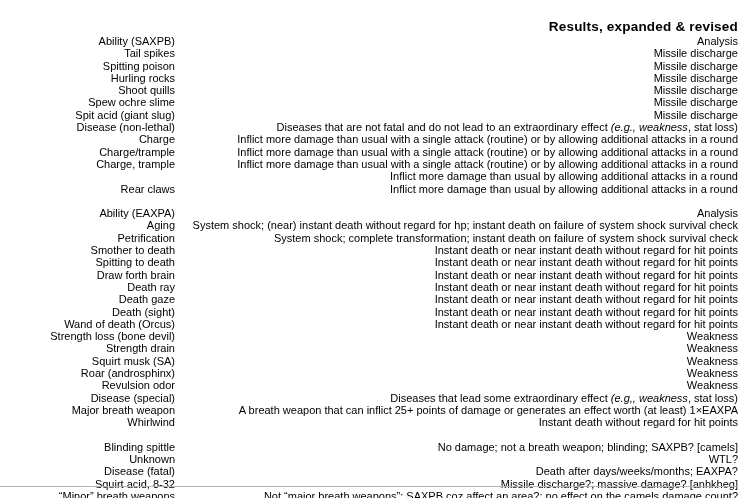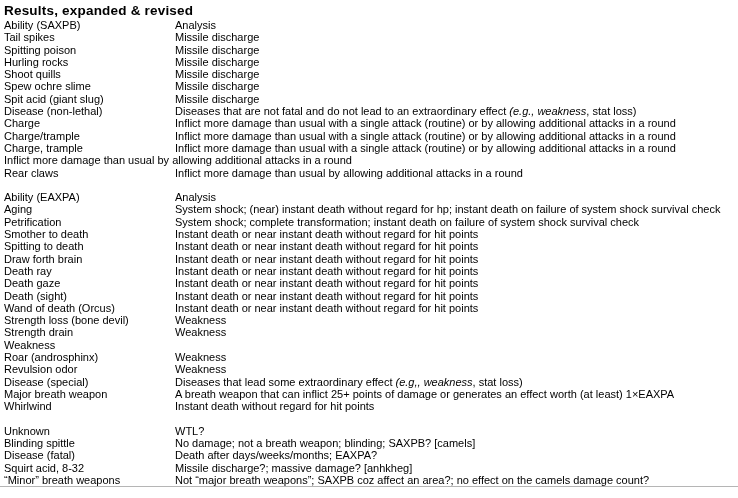--- a/index.html
+++ b/index.html
@@ -13,21 +13,22 @@
     font-family: "Liberation Sans", sans-serif;
     font-size: 11px;
     color: #000000;
     overflow: hidden;
   }
   .page {
     position: relative;
     box-sizing: border-box;
     width: 738px;
     height: 498px;
-    padding: 2px 0 0 4px;
+    padding: 18px 0 0 4px;
+    text-align: right;
   }
   .title {
     font-weight: bold;
     font-size: 13.5px;
     line-height: 17px;
     letter-spacing: 0.2px;
   }
   .row {
     display: flex;
     line-height: 12.3px;
@@ -160,20 +161,21 @@
       </div>
       <div class="row">
         <span class="c1">Strength loss (bone devil)</span>
         <span class="c2">Weakness</span>
       </div>
       <div class="row">
         <span class="c1">Strength drain</span>
         <span class="c2">Weakness</span>
       </div>
       <div class="row">
+        <span class="c1">Squirt musk (SA)</span>
         <span class="c2">Weakness</span>
       </div>
       <div class="row">
         <span class="c1">Roar (androsphinx)</span>
         <span class="c2">Weakness</span>
       </div>
       <div class="row">
         <span class="c1">Revulsion odor</span>
         <span class="c2">Weakness</span>
       </div>
@@ -183,27 +185,27 @@
       </div>
       <div class="row">
         <span class="c1">Major breath weapon</span>
         <span class="c2">A breath weapon that can inflict 25+ points of damage or generates an effect worth (at least) 1×EAXPA</span>
       </div>
       <div class="row">
         <span class="c1">Whirlwind</span>
         <span class="c2">Instant death without regard for hit points</span>
       </div>
       <div class="spacer"></div>
+      <div class="row">
+        <span class="c1">Blinding spittle</span>
+        <span class="c2">No damage; not a breath weapon; blinding; SAXPB? [camels]</span>
+      </div>
       <div class="row head">
         <span class="c1">Unknown</span>
         <span class="c2">WTL?</span>
-      </div>
-      <div class="row">
-        <span class="c1">Blinding spittle</span>
-        <span class="c2">No damage; not a breath weapon; blinding; SAXPB? [camels]</span>
       </div>
       <div class="row">
         <span class="c1">Disease (fatal)</span>
         <span class="c2">Death after days/weeks/months; EAXPA?</span>
       </div>
       <div class="row">
         <span class="c1">Squirt acid, 8-32</span>
         <span class="c2">Missile discharge?; massive damage? [anhkheg]</span>
       </div>
       <div class="row">

